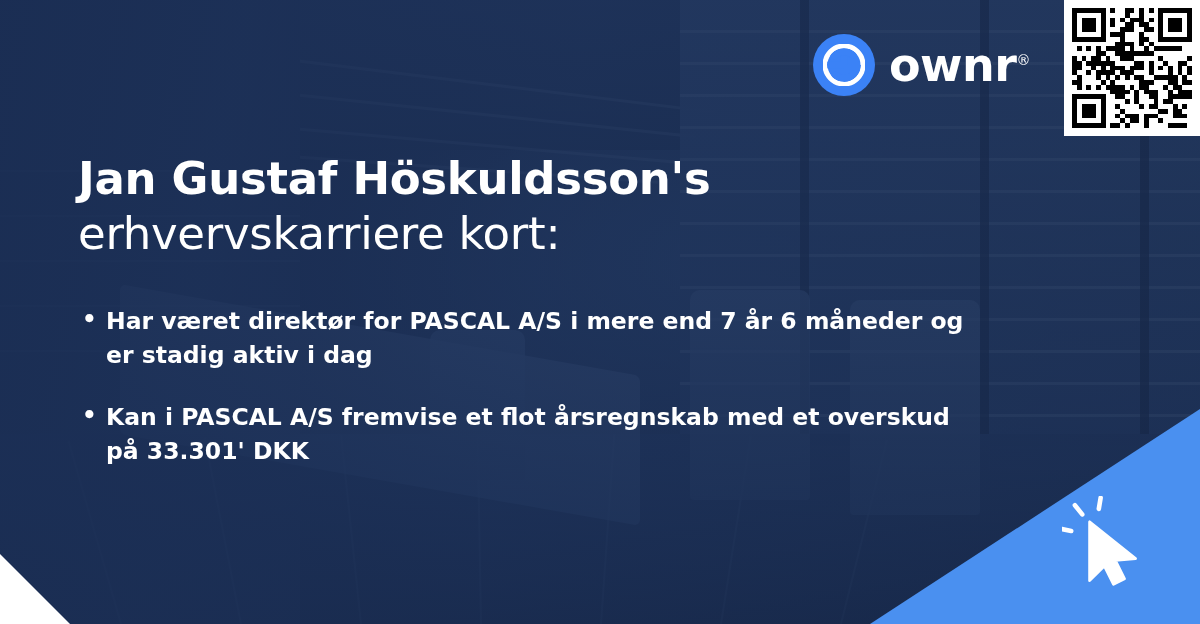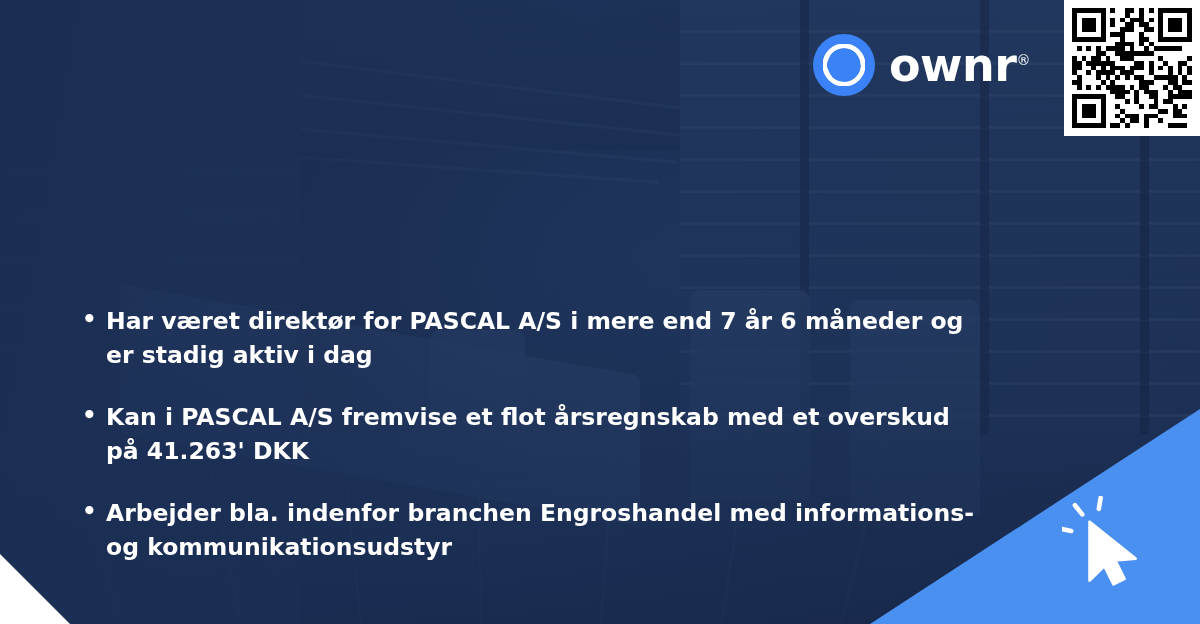--- a/index.html
+++ b/index.html
@@ -608,20 +608,23 @@
         <i style="grid-area: 25 / 12;"></i>
         <i style="grid-area: 25 / 16;"></i>
         <i style="grid-area: 25 / 21;"></i>
         <i style="grid-area: 25 / 22;"></i>
         <i style="grid-area: 25 / 23;"></i>
         <i style="grid-area: 25 / 24;"></i>
       </div>
   </div>
 
 
+  <h1 class="headline">
+    <span class="l1">Jan Gustaf Höskuldsson's</span>
+    <span class="l2">erhvervskarriere kort:</span>
+  </h1>
 
   <div class="bullets">
     <div class="bullet">Har været direktør for PASCAL A/S i mere end 7 år 6 måneder og er stadig aktiv i dag</div>
-    <div class="bullet">Kan i PASCAL A/S fremvise et flot årsregnskab med et overskud på 41.263' DKK</div>
-    <div class="bullet">Arbejder bla. indenfor branchen Engroshandel med informations- og kommunikationsudstyr</div>
+    <div class="bullet">Kan i PASCAL A/S fremvise et flot årsregnskab med et overskud på 33.301' DKK</div>
   </div>
 
 </div>
 
 </body></html>

